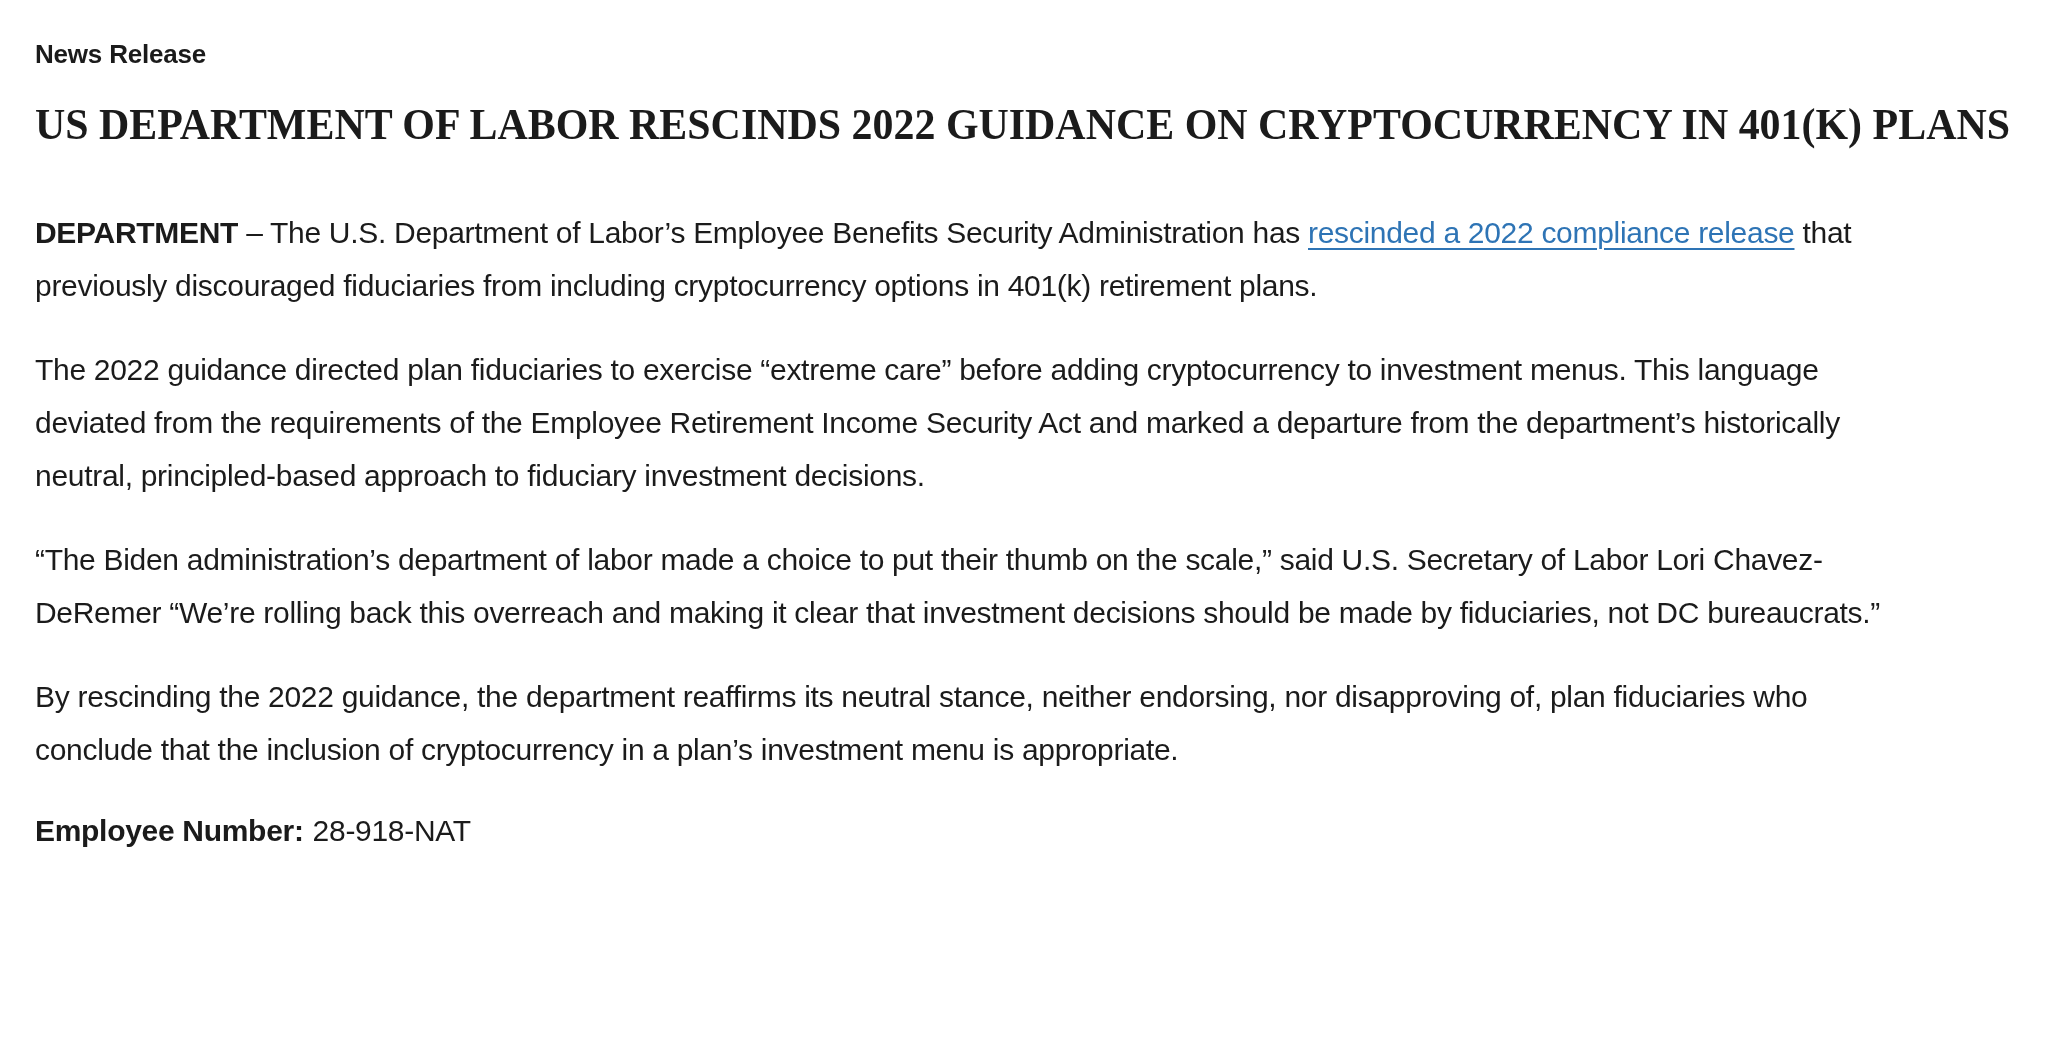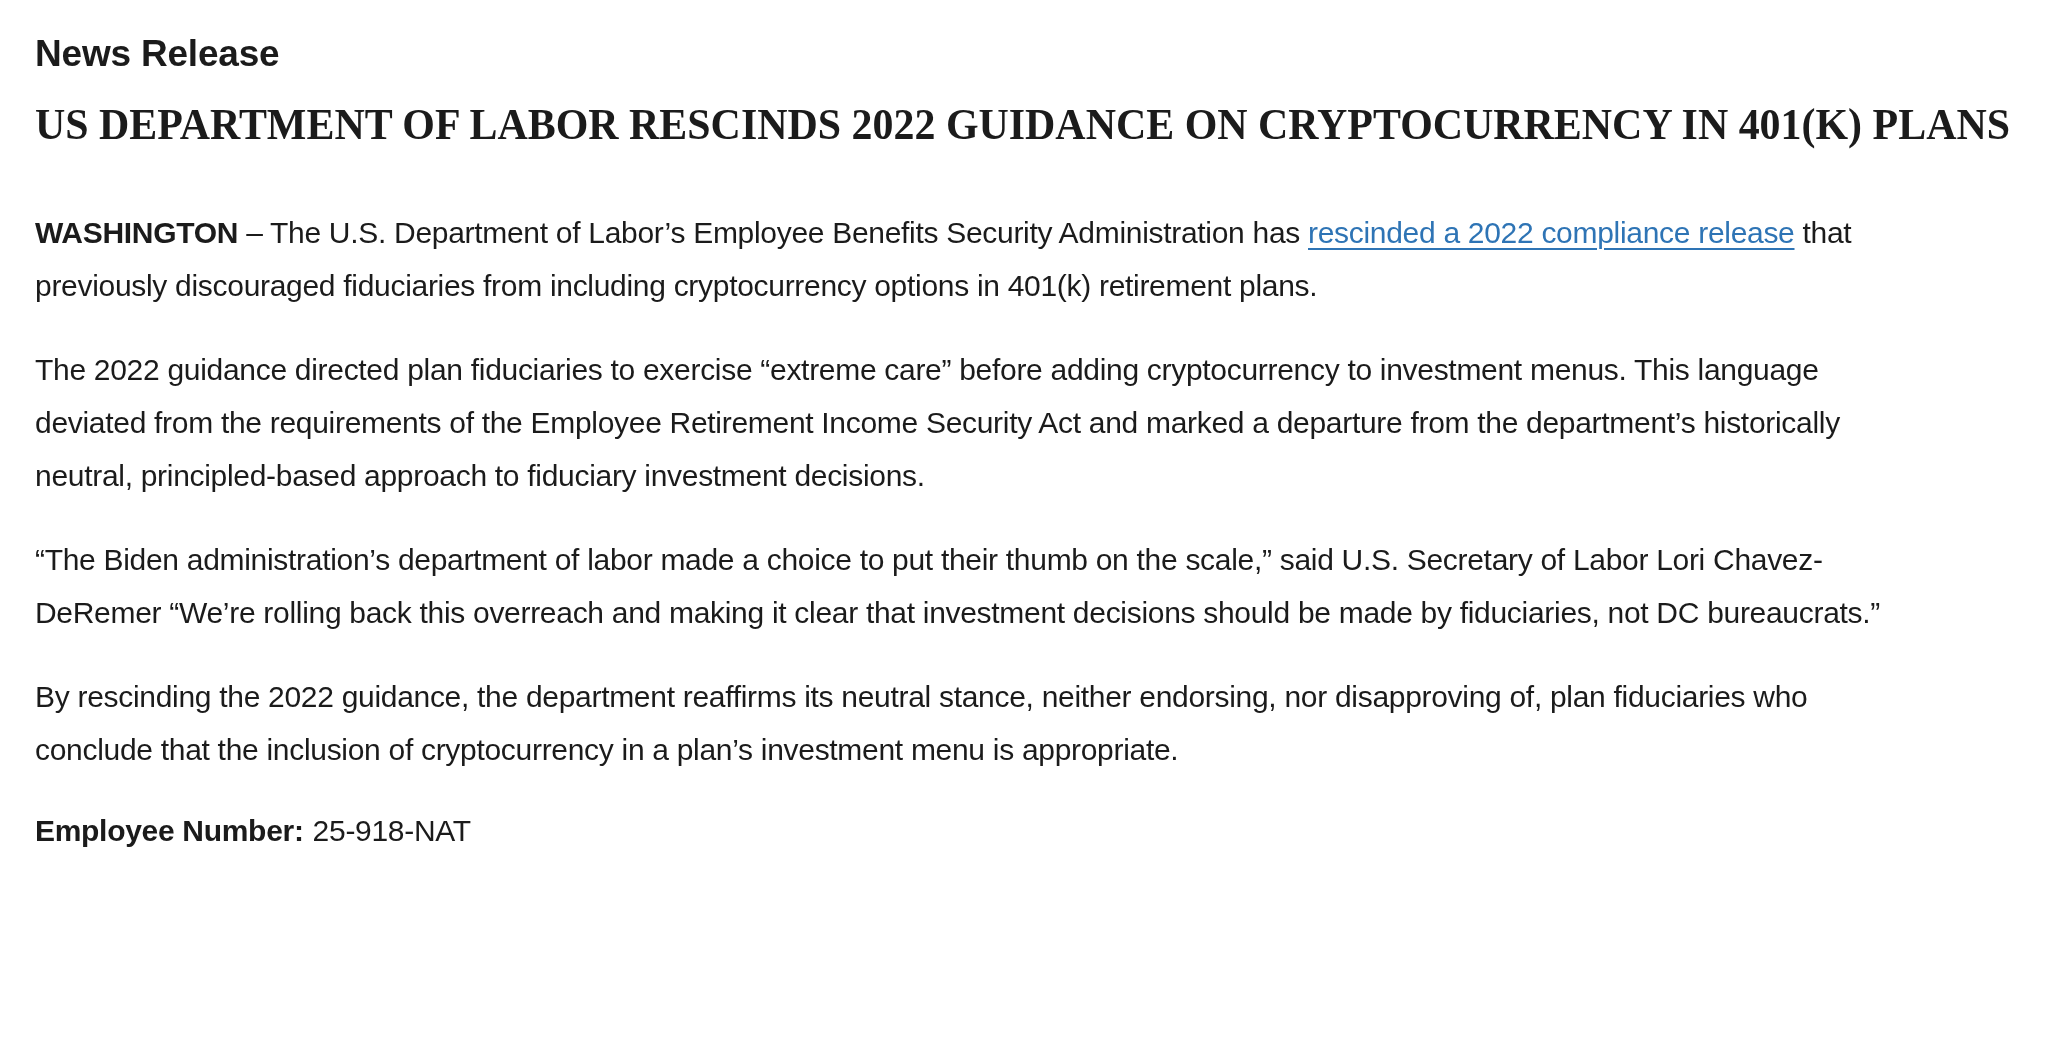--- a/index.html
+++ b/index.html
@@ -11,21 +11,21 @@
     width: 2050px;
     height: 1060px;
     box-sizing: border-box;
     padding: 38px 40px 0 35px;
     overflow: hidden;
     font-family: "Liberation Sans", "DejaVu Sans", sans-serif;
     color: #1b1b1b;
     -webkit-font-smoothing: antialiased;
   }
   .kicker {
-    font-size: 37px;
+    font-size: 26px;
     line-height: 32px;
     font-weight: 700;
     letter-spacing: -0.2px;
   }
   .headline-wrap {
     margin-top: 28px;
     width: 1975px;
     height: 52px;
     overflow: visible;
   }
@@ -79,26 +79,26 @@
 
 <div class="kicker">News Release</div>
 
 <div class="headline-wrap">
   <h1 class="headline">
     <span class="fit" style="transform: scaleX(0.931638);">US DEPARTMENT OF LABOR RESCINDS 2022 GUIDANCE ON CRYPTOCURRENCY IN 401(K) PLANS</span>
   </h1>
 </div>
 
 <div class="article">
-  <p class="first"><span class="lead-bold">WASHINGTON</span><span> – The U.S. Department of Labor’s Employee Benefits Security Administration has </span><a class="body-link">rescinded a 2022 compliance release</a><span> that previously discouraged fiduciaries from including cryptocurrency options in 401(k) retirement plans.</span></p>
+  <p class="first"><span class="lead-bold">DEPARTMENT</span><span> – The U.S. Department of Labor’s Employee Benefits Security Administration has </span><a class="body-link">rescinded a 2022 compliance release</a><span> that previously discouraged fiduciaries from including cryptocurrency options in 401(k) retirement plans.</span></p>
 
   <p>The 2022 guidance directed plan fiduciaries to exercise “extreme care” before adding cryptocurrency to investment menus. This language deviated from the requirements of the Employee Retirement Income Security Act and marked a departure from the department’s historically neutral, principled-based approach to fiduciary investment decisions.</p>
 
   <p>“The Biden administration’s department of labor made a choice to put their thumb on the scale,” said U.S. Secretary of Labor Lori Chavez-DeRemer “We’re rolling back this overreach and making it clear that investment decisions should be made by fiduciaries, not DC bureaucrats.”</p>
 
   <p>By rescinding the 2022 guidance, the department reaffirms its neutral stance, neither endorsing, nor disapproving of, plan fiduciaries who conclude that the inclusion of cryptocurrency in a plan’s investment menu is appropriate.</p>
 </div>
 
 <div class="meta">
   <div>
-    <span class="meta-label">Employee Number:</span><span>25-918-NAT</span>
+    <span class="meta-label">Employee Number:</span><span>28-918-NAT</span>
   </div>
 </div>
 
 </body></html>

